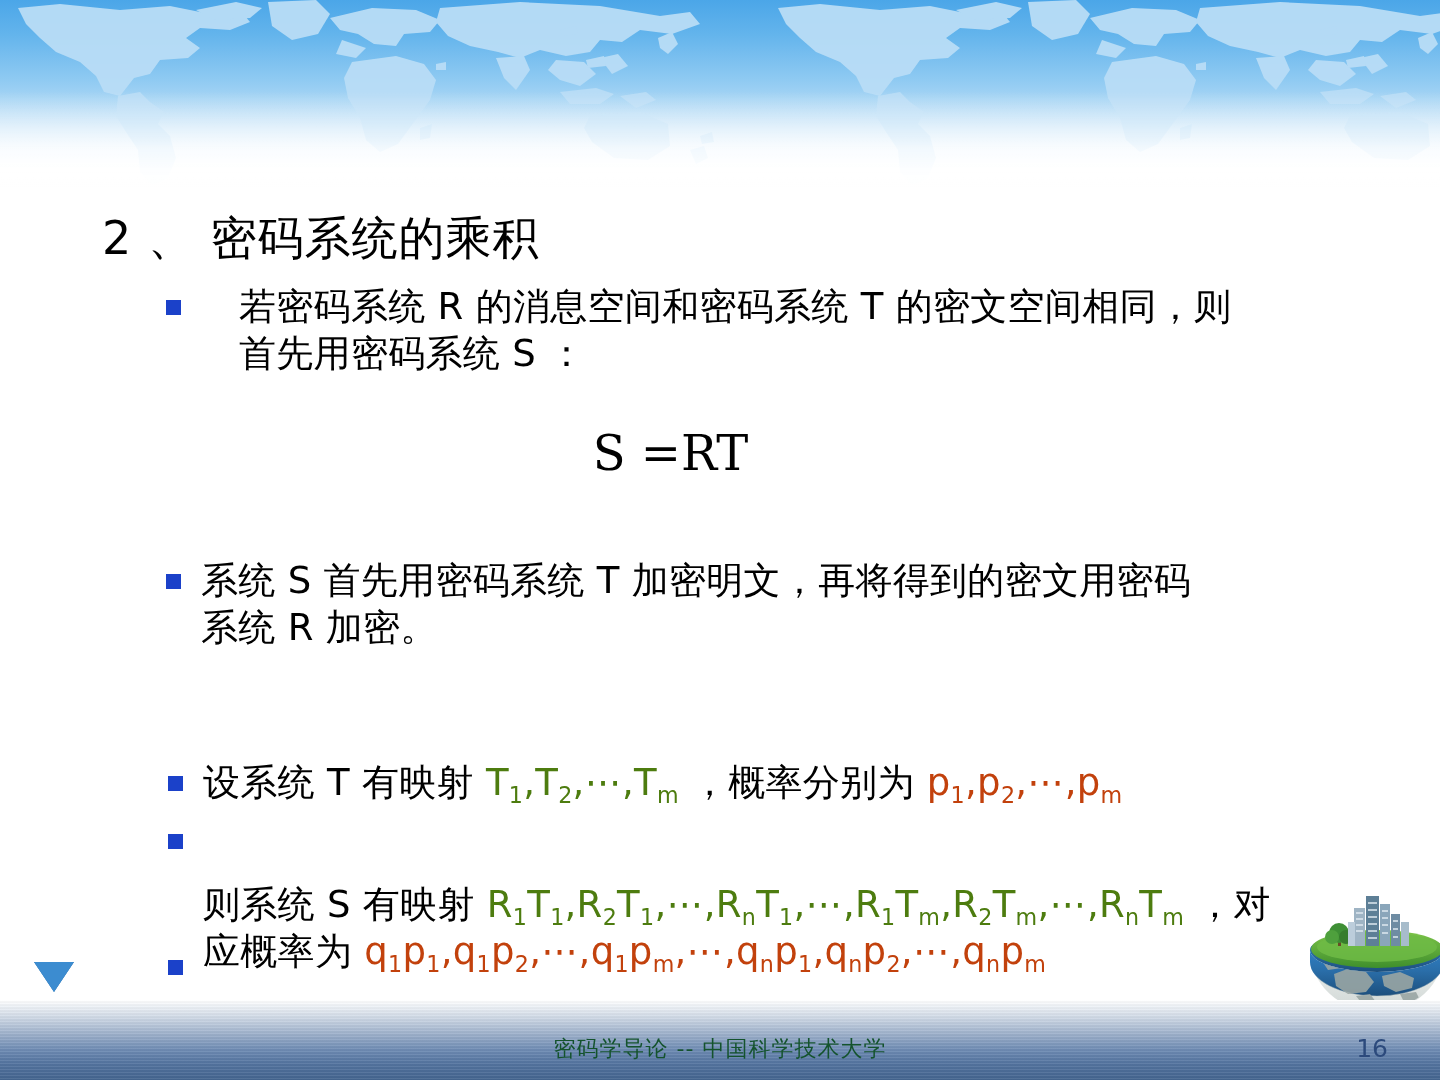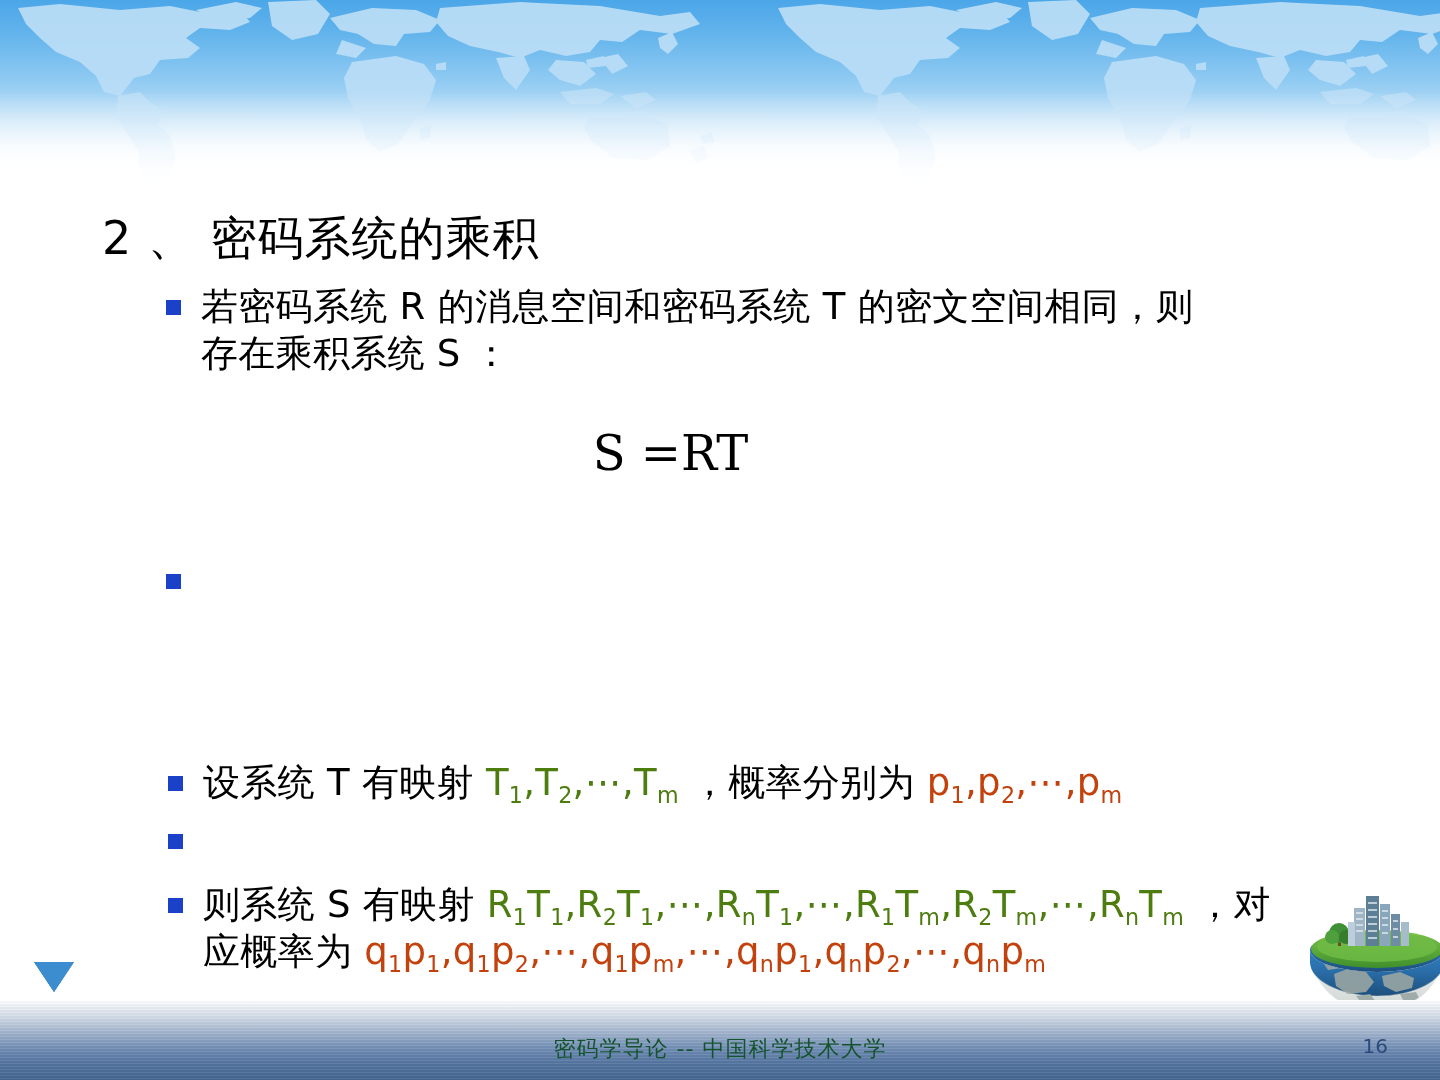--- a/index.html
+++ b/index.html
@@ -85,25 +85,25 @@
     margin-top: 16px;
     margin-right: 20px;
   }
   .bullet-text {
     font-size: 37px;
     line-height: 1.26;
     color: #000000;
     letter-spacing: 0.3px;
   }
 
-  .b1 { left: 150px; top: 284px; width: 1230px; }
+  .b1 { left: 150px; top: 284px; width: 1230px; gap: 38px; }
   .b2 { left: 150px; top: 558px; width: 1235px; }
   .b3 { left: 152px; top: 760px; width: 1250px; }
   .b4 { left: 152px; top: 818px; width: 1250px; }
-  .b5 { left: 152px; top: 882px; width: 1260px; }
+  .b5 { left: 152px; top: 882px; width: 1260px; align-items: flex-end; }
 
   .formula {
     position: absolute;
     left: 0;
     top: 425px;
     width: 1309px;
     text-align: center;
     font-family: "DejaVu Serif", "Liberation Serif", serif;
     font-size: 48px;
     color: #000000;
@@ -170,21 +170,21 @@
     width: 1440px;
     text-align: center;
     font-size: 22px;
     color: #14532d;
     letter-spacing: 1px;
   }
   .page-number {
     position: absolute;
     right: 52px;
     top: 1034px;
-    font-size: 20px;
+    font-size: 25px;
     color: #2c4a7c;
     text-align: center;
   }
 </style>
 </head>
 <body>
 
 <div id="slide">
 
   <div class="header-band">
@@ -240,28 +240,32 @@
   </div>
 
   <div class="content">
 
     <div class="slide-title">2 、 密码系统的乘积</div>
 
     <div class="bullet-block b1">
       <div class="bullet-sq"></div>
       <div class="bullet-text">
         <span>若密码系统 R 的消息空间和密码系统 T 的密文空间相同，则</span><br>
-        <span>存在乘积系统 S ：</span>
+        <span>首先用密码系统 S ：</span>
       </div>
     </div>
 
     <div class="formula">S =RT</div>
 
     <div class="bullet-block b2">
       <div class="bullet-sq"></div>
+      <div class="bullet-text">
+        <span>系统 S 首先用密码系统 T 加密明文，再将得到的密文用密码</span><br>
+        <span>系统 R 加密。</span>
+      </div>
     </div>
 
     <div class="bullet-block b3">
       <div class="bullet-sq"></div>
       <div class="bullet-text"><span>设系统 T 有映射 </span><span class="orange sub-fmt">T<sub>1</sub>,T<sub>2</sub>,⋯,T<sub>m</sub></span><span> ，概率分别为 </span><span class="blue sub-fmt">p<sub>1</sub>,p<sub>2</sub>,⋯,p<sub>m</sub></span>
       </div>
     </div>
 
     <div class="bullet-block b4">
       <div class="bullet-sq"></div>

